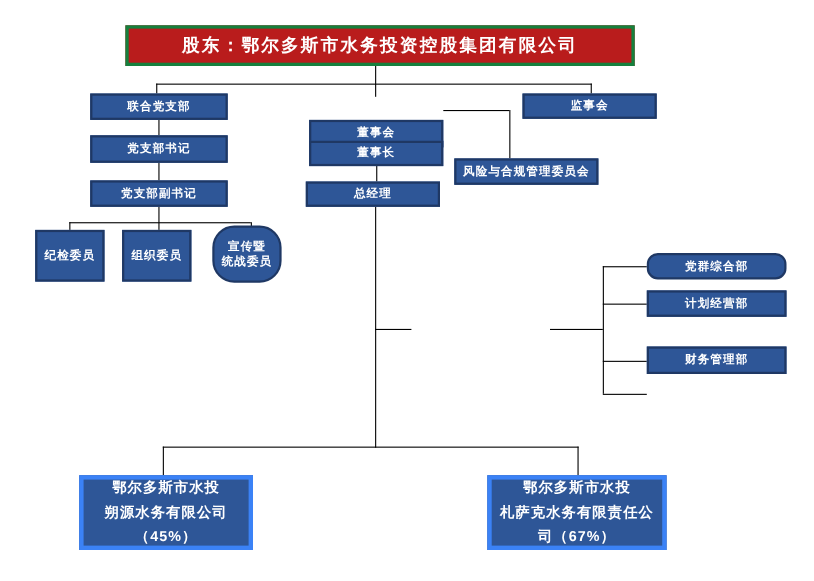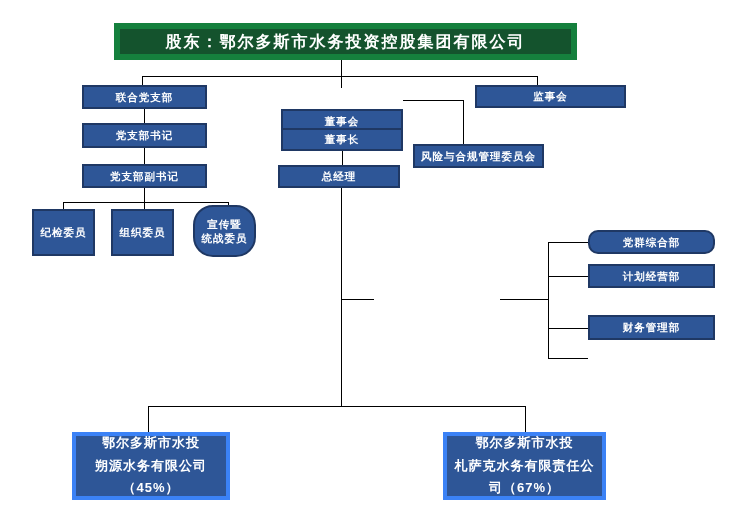--- a/index.html
+++ b/index.html
@@ -20,22 +20,22 @@
     display:flex;
     flex-direction:column;
     align-items:center;
     justify-content:center;
     text-align:center;
     font-size:10.5px;
     letter-spacing:1px;
     line-height:1.35;
   }
   .node-top{
-    background:#14532d;
-    border:6px solid #15803d;
+    background:#b91c1c;
+    border:3px solid #15803d;
     font-size:16px;
     letter-spacing:2px;
   }
   .node-company{
     border:4px solid #3b82f6;
     font-size:13px;
     line-height:1.75;
   }
   .line{
     position:absolute;
@@ -108,21 +108,21 @@
   </div>
 
   <div class="node" style="left:281px;top:128px;width:122px;height:23px;">
     <span>董事长</span>
   </div>
 
   <div class="node" style="left:278px;top:165px;width:122px;height:23px;">
     <span>总经理</span>
   </div>
 
-  <div class="node" style="left:475px;top:85px;width:151px;height:23px;">
+  <div class="node" style="left:475px;top:85px;width:122px;height:23px;">
     <span>监事会</span>
   </div>
 
   <div class="node" style="left:413px;top:144px;width:131px;height:24px;">
     <span>风险与合规管理委员会</span>
   </div>
 
 
   <div class="node" style="left:588px;top:230px;width:127px;height:24px;border-radius:10px;">
     <span>党群综合部</span>

